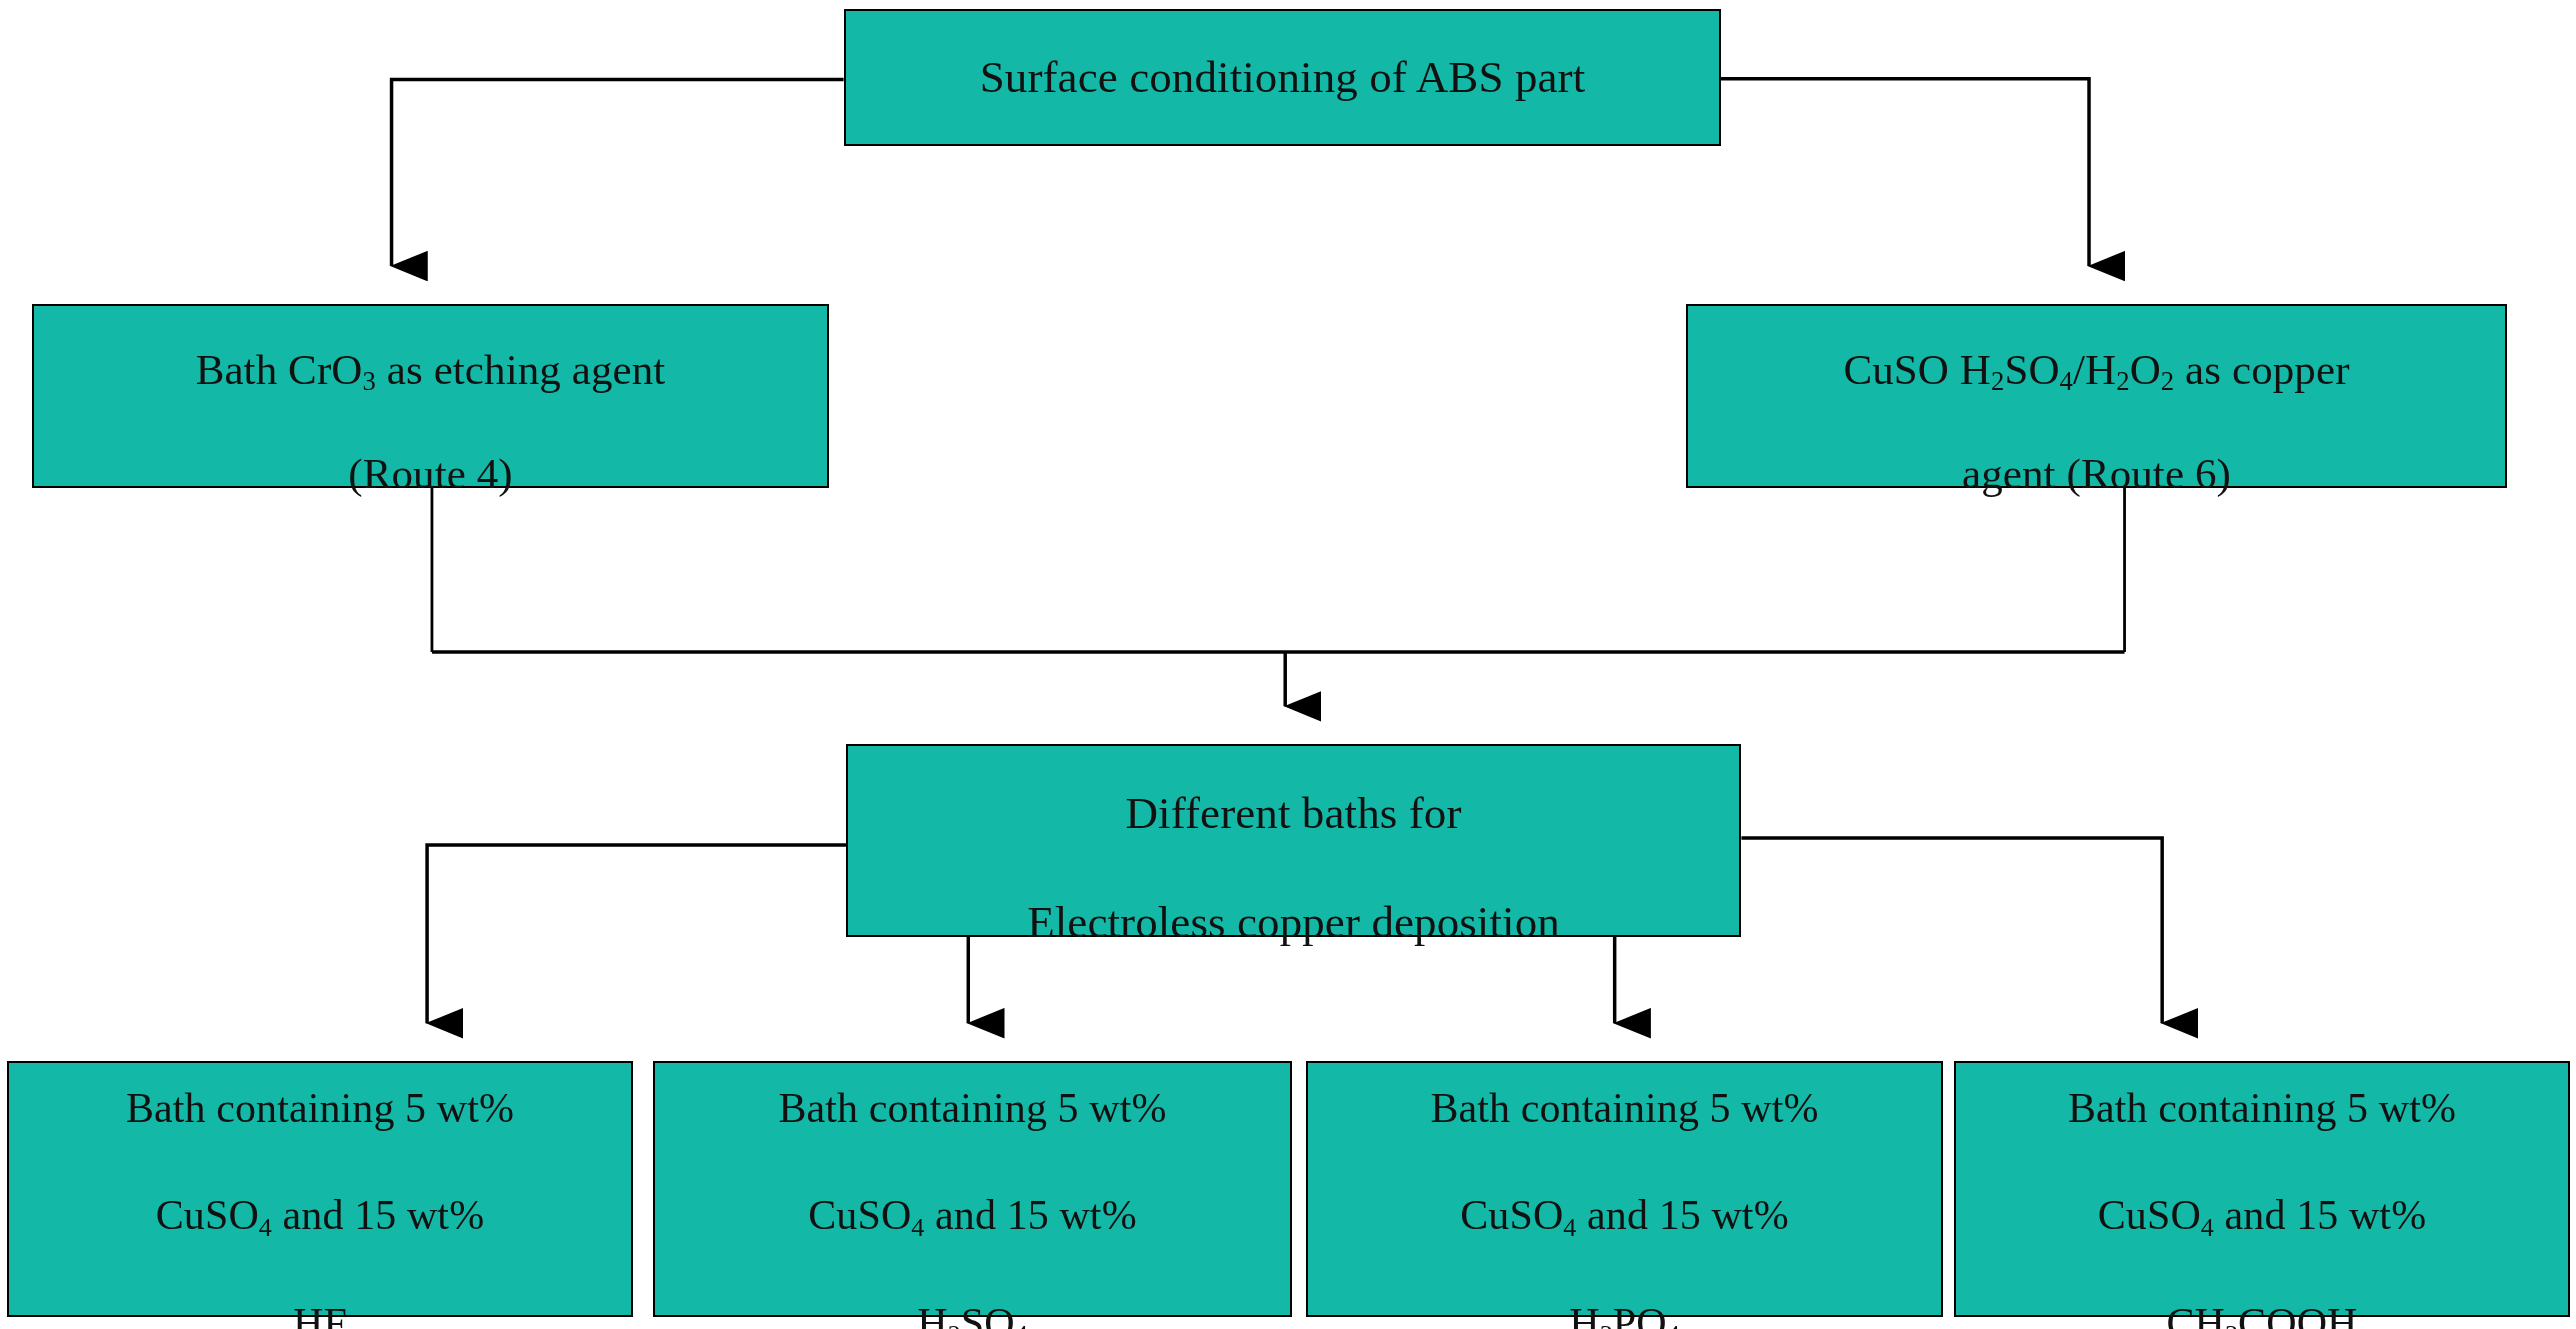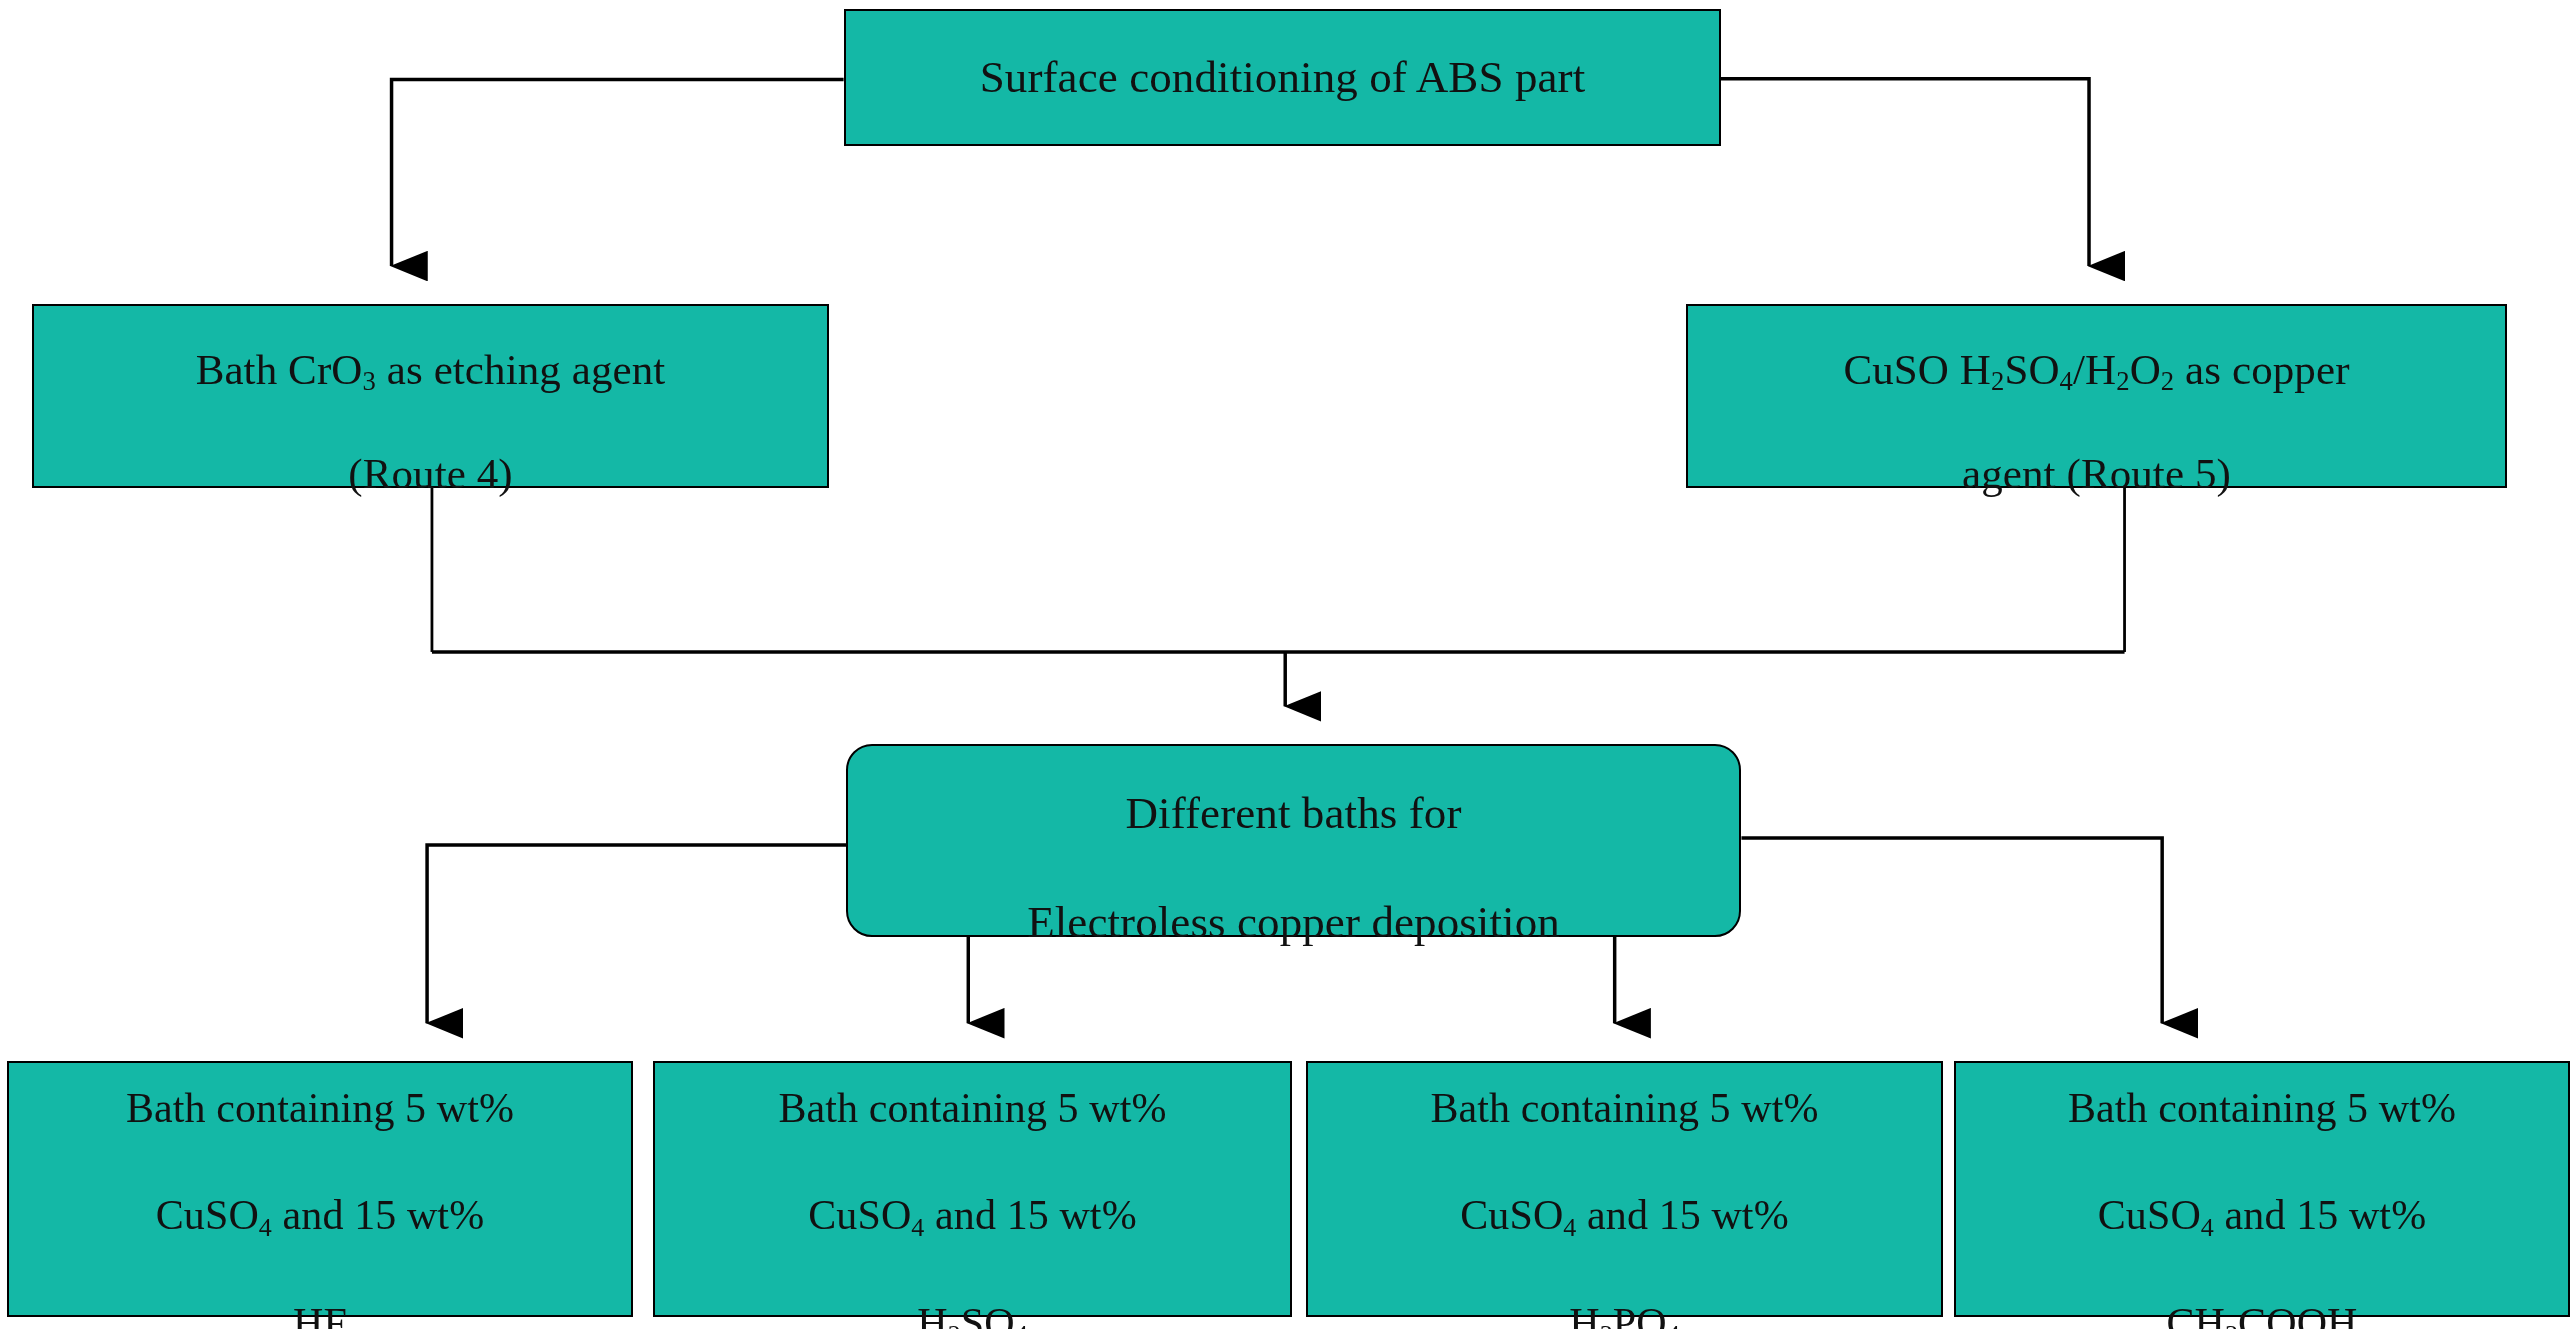--- a/index.html
+++ b/index.html
@@ -37,21 +37,21 @@
   .node .label {
     font-size: 43px;
     line-height: 1.22;
     letter-spacing: 0.1px;
     padding: 0 11px;
     white-space: pre-line;
   }
   #node-top      { left: 844px; top: 9px;   width: 877px; height: 137px; }
   #node-route1   { left: 32px;   top: 304px;  width: 797px; height: 184px; }
   #node-route2   { left: 1686px; top: 304px;  width: 821px; height: 184px; }
-  #node-baths    { left: 846px; top: 744px; width: 895px; height: 193px; border-radius: 26px; }
+  #node-baths    { left: 846px; top: 744px; width: 895px; height: 193px; }
   #node-bath-1   { left: 7px;   top: 1061px; width: 626px;  height: 256px; }
   #node-bath-2   { left: 653px;  top: 1061px; width: 639px;  height: 256px; }
   #node-bath-3   { left: 1306px; top: 1061px; width: 637px;  height: 256px; }
   #node-bath-4   { left: 1954px; top: 1061px; width: 616px;  height: 256px; }
   #node-top .label    { font-size: 45px; }
   #node-baths .label  { font-size: 45px; }
   .bath .label { font-size: 42px; line-height: 1.28; }
   sub {
     font-size: 0.62em;
     vertical-align: baseline;
@@ -102,21 +102,21 @@
   <div class="node" id="node-route1">
     <div class="label">
       <span>Bath CrO</span><sub>3</sub><span> as etching agent</span><br>
       <span>(Route 4)</span>
     </div>
   </div>
 
   <div class="node" id="node-route2">
     <div class="label">
       <span>CuSO H</span><sub>2</sub><span>SO</span><sub>4</sub><span>/H</span><sub>2</sub><span>O</span><sub>2</sub><span> as copper</span><br>
-      <span>agent (Route 5)</span>
+      <span>agent (Route 6)</span>
     </div>
   </div>
 
   <div class="node" id="node-baths">
     <div class="label">
       <span>Different baths for</span><br>
       <span>Electroless copper deposition</span>
     </div>
   </div>
 

